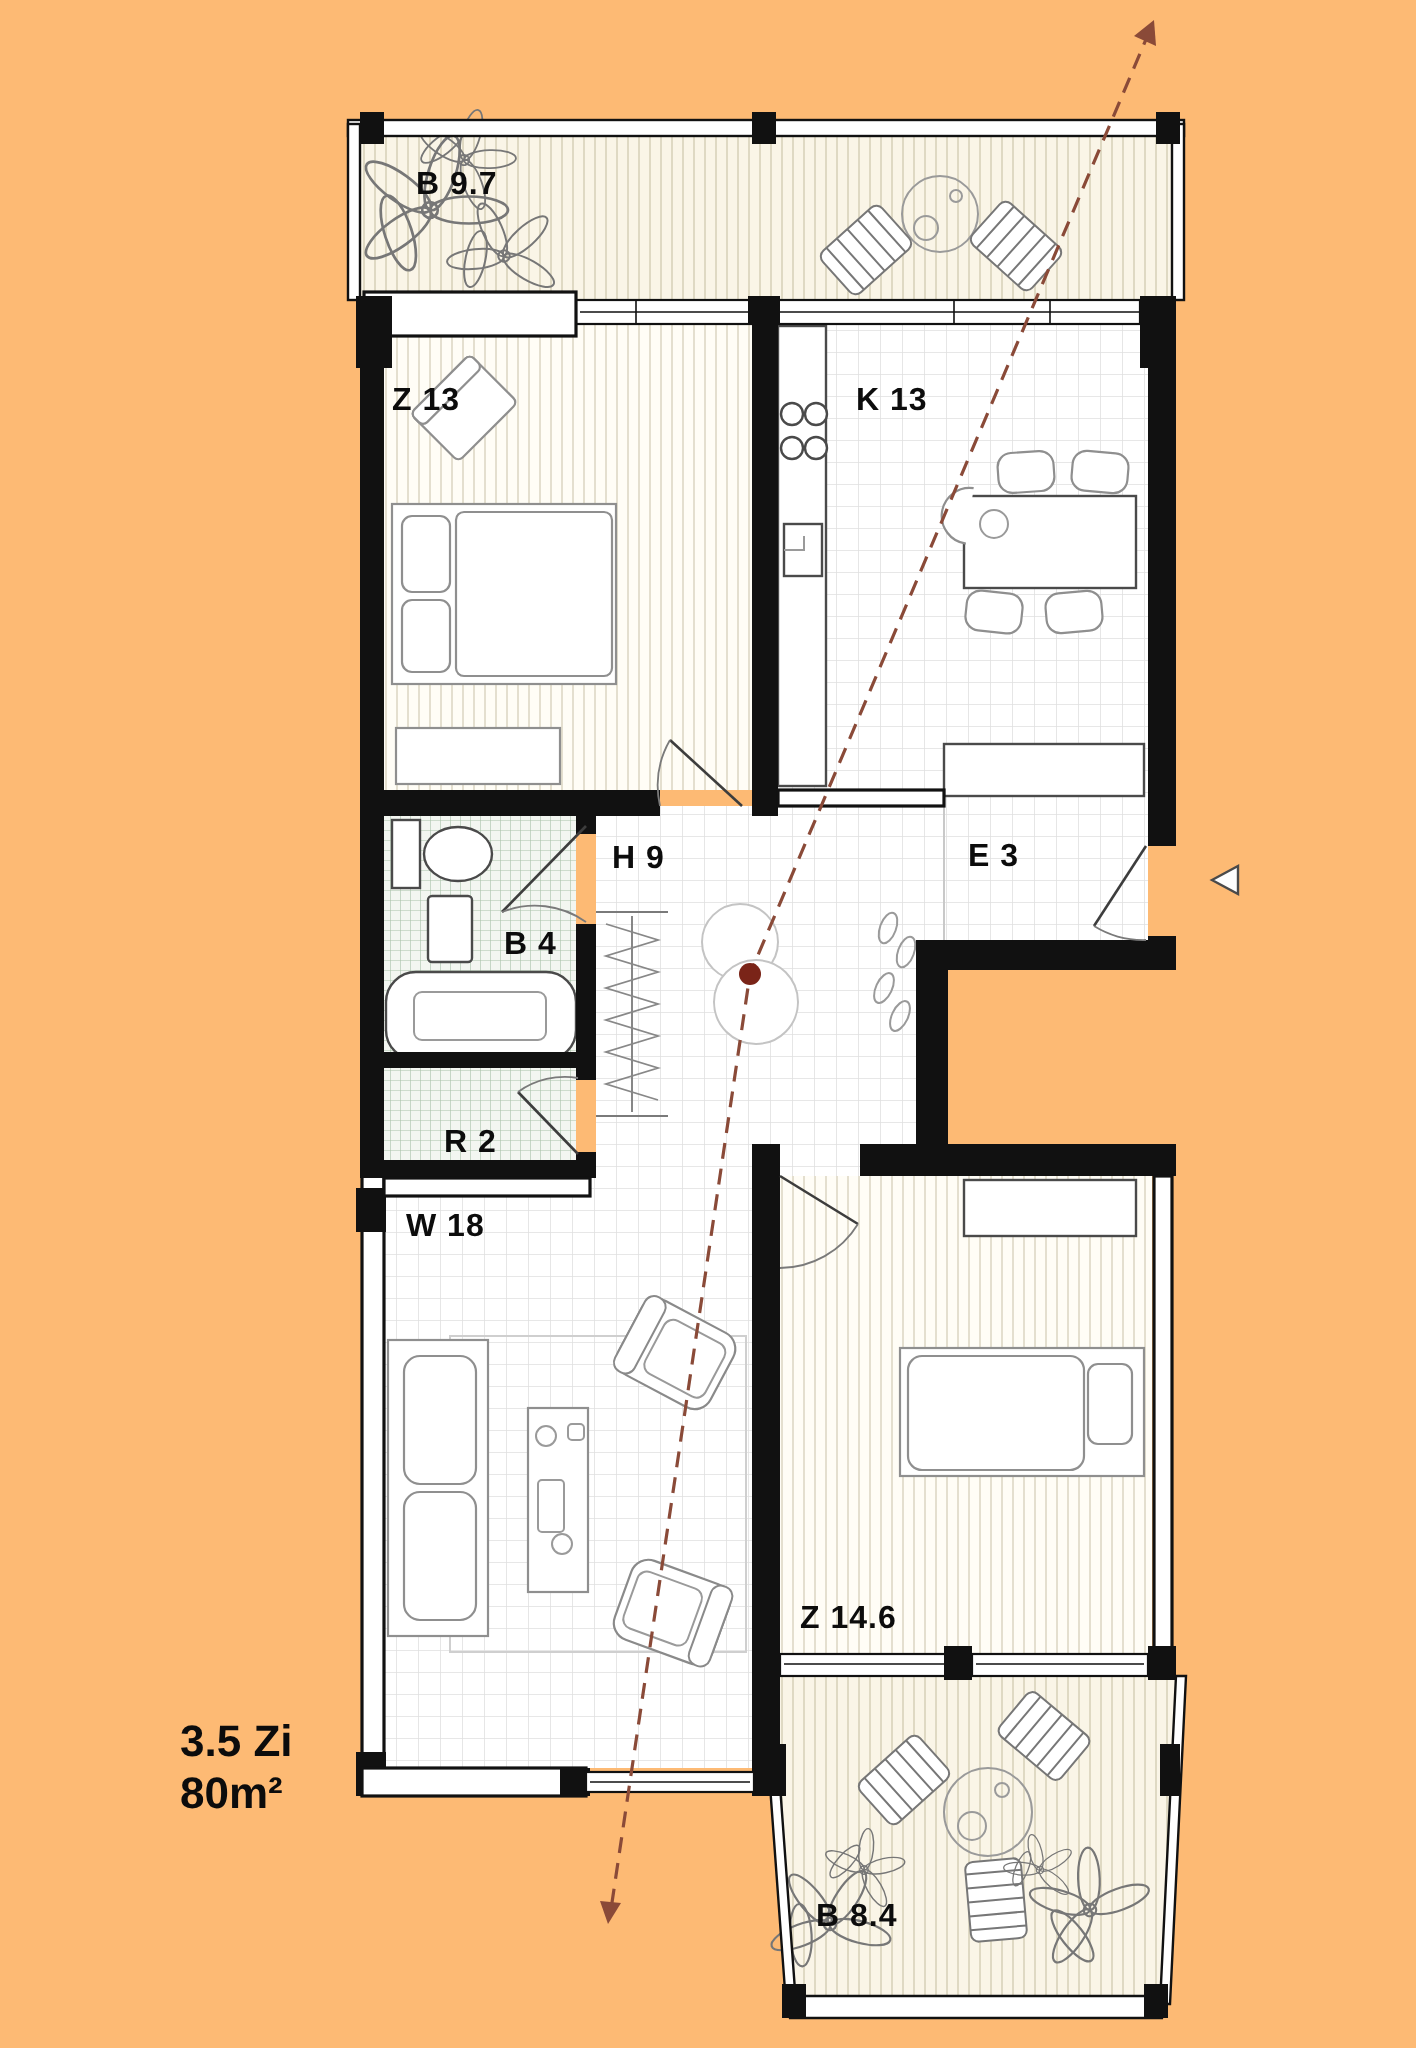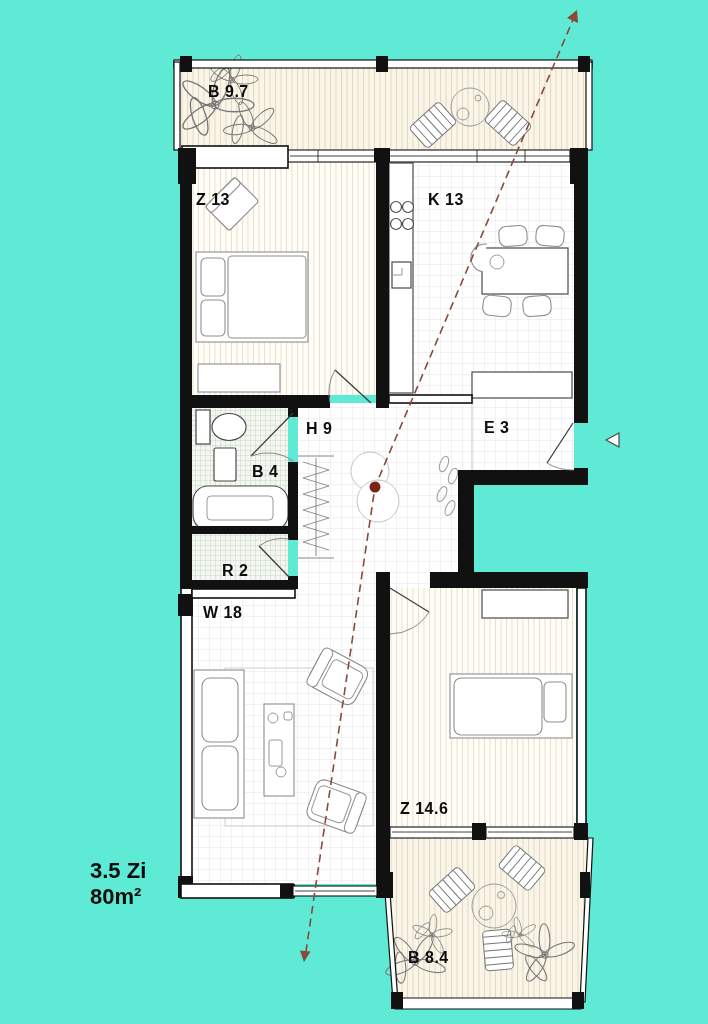--- a/index.html
+++ b/index.html
@@ -1,16 +1,16 @@
 <!DOCTYPE html>
 <html><head>
 <meta charset="utf-8">
 <style>
   html,body{margin:0;padding:0;background:#fff;}
-  #stage{position:relative;width:708px;height:1024px;background:#5eead4;overflow:hidden;
+  #stage{position:relative;width:708px;height:1024px;background:#fdba74;overflow:hidden;
          font-family:"Liberation Sans", sans-serif;}
   svg{display:block;}
   .wall{fill:#111;stroke:none;}
   .thinwall{fill:#fff;stroke:#111;stroke-width:1.6;}
   .winband{fill:#fff;stroke:#111;stroke-width:1.1;}
   .glz{stroke:#111;stroke-width:0.8;}
   .fur{stroke:#8f8f8f;stroke-width:1.1;fill:#fff;}
   .furd{stroke:#4a4a4a;stroke-width:1.2;fill:#fff;}
   .furl{stroke:#9a9a9a;stroke-width:1;fill:none;}
   .door{stroke:#3d3d3d;stroke-width:1.3;fill:none;}

